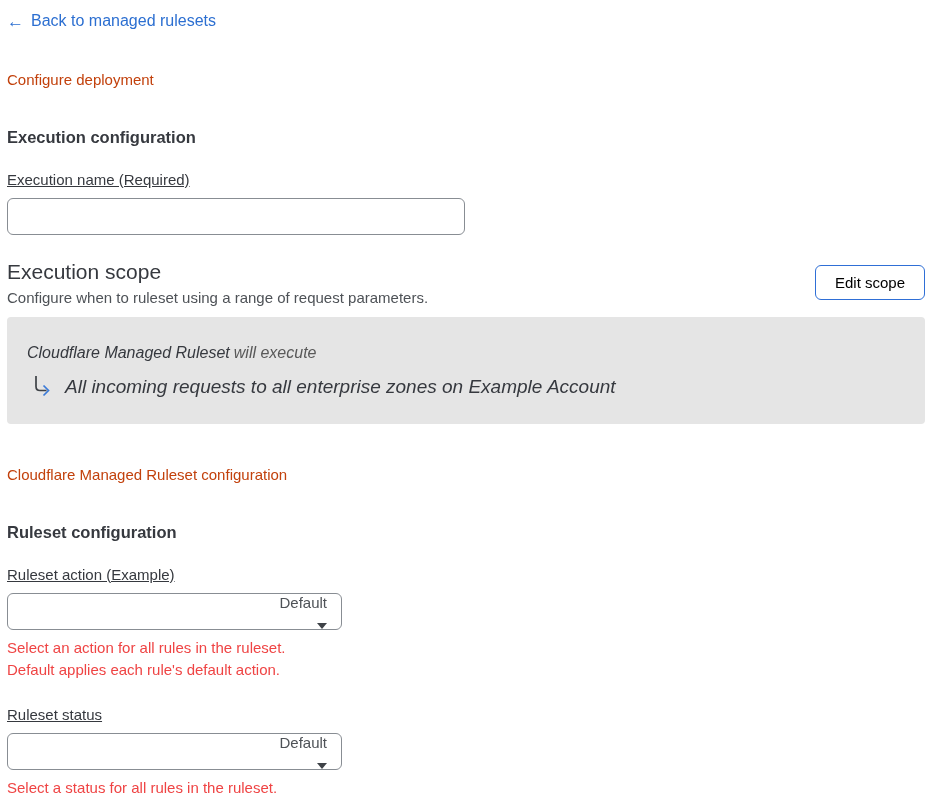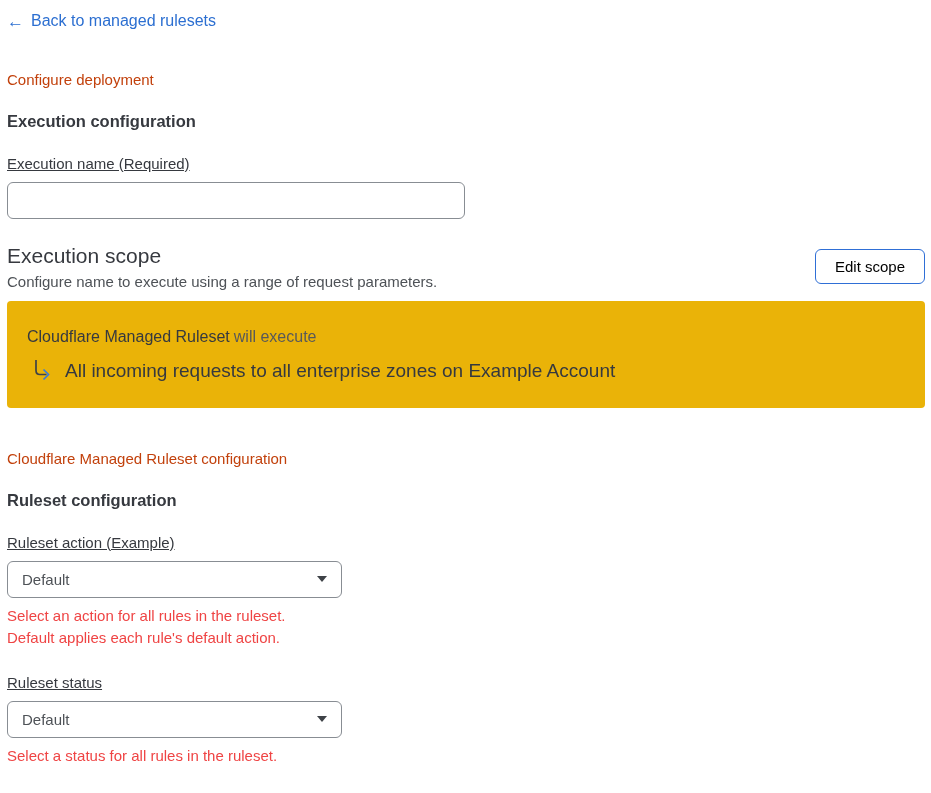--- a/index.html
+++ b/index.html
@@ -26,21 +26,21 @@
   .back-link .arrow { font-size: 17px; line-height: 1; }
 
   
   .page-title {
     margin-top: 40px;
     font-size: 15px;
     font-weight: 400;
     color: #c2410c;
   }
   .section-heading {
-    margin-top: 24px;
+    margin-top: 40px;
     font-size: 16.5px;
     font-weight: 700;
     color: #36393f;
   }
 
   
   .field-label {
     display: block;
     margin-top: 24px;
     font-size: 15px;
@@ -82,23 +82,24 @@
     font-size: 15px;
     padding: 8px 19px;
     cursor: pointer;
     white-space: nowrap;
   }
 
   
   .summary-panel {
     margin-top: 11px;
     width: 918px;
-    background: #eab308;
+    background: #e5e5e5;
     border-radius: 4px;
     padding: 27px 20px 25px 20px;
+    font-style: italic;
   }
   .summary-line1 { font-size: 16px; color: #36393f; }
   .summary-line1 .muted { color: #595959; margin-left: 4px; }
   .summary-line2 {
     margin-top: 14px;
     margin-left: 5px;
     display: flex;
     align-items: flex-start;
     gap: 11px;
     font-size: 19px;
@@ -108,24 +109,25 @@
 
   
   .select-control {
     margin-top: 10px;
     width: 335px;
     height: 37px;
     border: 1px solid #888d93;
     border-radius: 6px;
     background: #fff;
     display: flex;
-    align-items: center;
+    align-items: flex-end;
     justify-content: space-between;
     padding: 0 14px 0 14px;
     cursor: pointer;
+    flex-direction: column;
   }
   .select-value { font-size: 15px; color: #4e5257; }
   .caret {
     width: 0; height: 0;
     border-left: 5.5px solid transparent;
     border-right: 5.5px solid transparent;
     border-top: 6.5px solid #3e4247;
   }
 
   .help-text {
@@ -149,21 +151,21 @@
 <h1 class="page-title">Configure deployment</h1>
 
 <h2 class="section-heading">Execution configuration</h2>
 
 <label class="field-label">Execution name (Required)</label>
 <input class="text-input" type="text" value="" style="">
 
 <div class="scope-row">
   <div>
     <div class="scope-label">Execution scope</div>
-    <div class="scope-desc">Configure name to execute using a range of request parameters.</div>
+    <div class="scope-desc">Configure when to ruleset using a range of request parameters.</div>
   </div>
   <button class="edit-btn">Edit scope</button>
 </div>
 
 <div class="summary-panel">
   <div class="summary-line1">
     <span>Cloudflare Managed Ruleset</span><span class="muted">will execute</span>
   </div>
   <div class="summary-line2">
     <span class="branch-icon">

